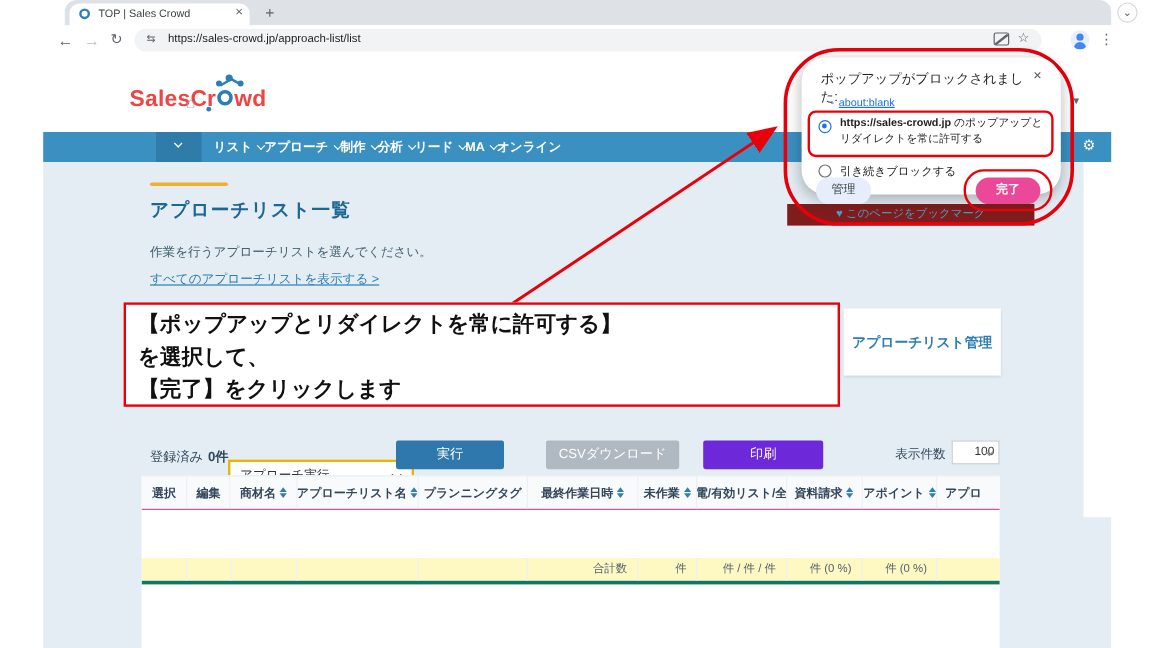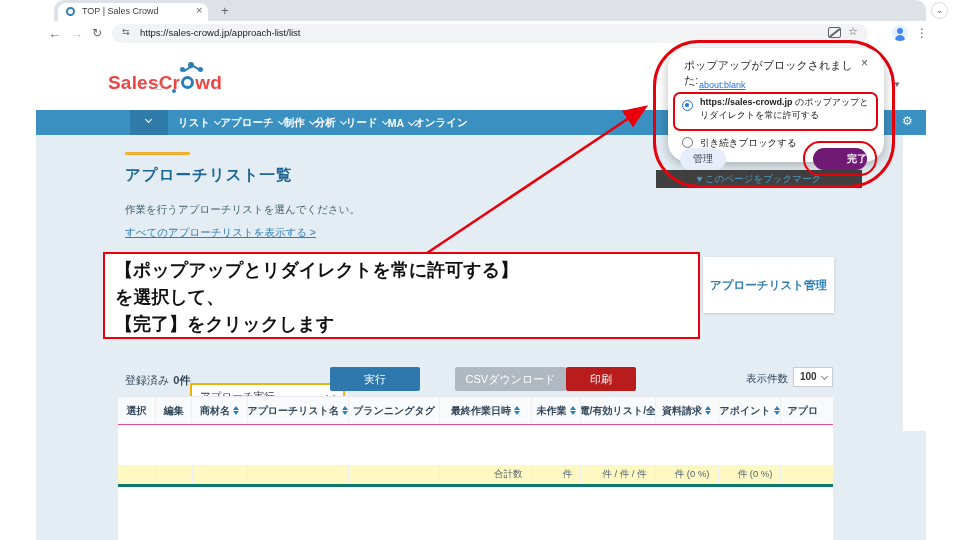--- a/index.html
+++ b/index.html
@@ -51,39 +51,39 @@
   #nav-pencil { left:876px; top:115px; font-size:11px; color:#fff; }
   #nav-gear { left:902px; top:114px; font-size:12px; color:#fff; }
 
   
   #content { left:36px; top:135px; width:890px; height:405px; background:#e3edf3; }
   #right-white { left:903px; top:135px; width:30px; height:296px; background:#fff; }
   #orange-line { left:125px; top:152px; width:65px; height:3px; background:#f2af2d; border-radius:2px; }
   #page-heading { left:125px; top:165px; font-size:15.5px; font-weight:bold; color:#1e6693; letter-spacing:1px; }
   #page-desc { left:125px; top:203px; font-size:10.5px; color:#44606f; }
   #show-all-link { left:125px; top:226px; font-size:10.5px; color:#2e7eb3; text-decoration:underline; }
-  #bookmark-strip { left:656px; top:170px; width:206px; height:18px; background:#404040; text-align:center;
+  #bookmark-strip { left:656px; top:170px; width:206px; height:18px; background:#7f1d1d; text-align:center;
                     font-size:9.5px; color:#4e9cc9; line-height:18px; }
   #manage-card { left:703px; top:257px; width:131px; height:56px; background:#fff; box-shadow:0 1px 3px rgba(0,0,0,.15);
                  display:flex; align-items:center; justify-content:center; font-size:11.5px; font-weight:bold; color:#2e7eb3; }
 
   
   #registered { left:125px; top:373px; font-size:11px; color:#33475b; }
   #registered b { margin-left:4px; }
   #action-select { left:190px; top:367px; width:155px; height:24px; background:#fff; border:2px solid #eab308;
                    font-size:10.5px; color:#333; line-height:22px; padding-left:8px;margin-top:16px; }
   #action-select .dchev { position:absolute; right:9px; top:8px; width:7px; height:7px;
                    border-right:2px solid #333; border-bottom:2px solid #333; transform:rotate(45deg); }
   .btn { top:367px; height:24px; color:#fff; font-size:11px; font-weight:normal; text-align:center; line-height:24px; border-radius:2px; }
   #btn-run { left:330px; width:90px; background:#2e78ad; }
   #btn-csv { left:455px; width:111px; background:#b0b9c1; }
-  #btn-print { left:566px; width:70px; background:#b91c1c; }
+  #btn-print { left:586px; width:100px; background:#6d28d9; }
   #perpage-label { left:746px; top:372px; font-size:10.5px; color:#33475b; }
   #perpage-select { left:793px; top:367px; width:40px; height:20px; background:#fff; border:1px solid #c6cdd4;
-                    font-size:10px; color:#333; line-height:18px; padding-left:6px;font-weight:bold; }
+                    font-size:10px; color:#333; line-height:18px; padding-left:18px; }
   #perpage-select .dchev { position:absolute; right:5px; top:6px; width:5px; height:5px;
                     border-right:1.5px solid #888; border-bottom:1.5px solid #888; transform:rotate(45deg); }
 
   
   #table { left:118px; top:396px; width:715px; height:144px; background:#fff; overflow:hidden; }
   .trow { display:flex; width:740px; }
   #thead { height:29px; background:#f9fafb; border-top:1px solid #e6eaee; border-bottom:1px solid #ec4899; }
   #tsum { height:22px; background:#fef9c3; border-bottom:3px solid #0f766e;margin-top:40px; }
   .tcell { display:flex; align-items:center; justify-content:center; gap:3px; border-right:1px solid #edf0f3;
            font-size:10px; font-weight:bold; color:#33475b; white-space:nowrap; overflow:hidden; }
@@ -103,22 +103,22 @@
   #dlg-link-row { left:24px; top:32px; font-size:9px; color:#1a73e8; }
   #dlg-link-row u { margin-left:4px; }
   .radio { position:absolute; width:11px; height:11px; border-radius:50%; }
   #radio-allow { left:14px; top:52px; border:1.5px solid #1a73e8; }
   #radio-allow i { position:absolute; left:2px; top:2px; width:4px; height:4px; border-radius:50%; background:#1a73e8; }
   #radio-block { left:14px; top:89px; border:1.5px solid #757575; }
   #allow-label { left:32px; top:48px; width:174px; font-size:9px; line-height:12.5px; color:#202124; }
   #block-label { left:32px; top:89px; font-size:9.5px; color:#202124; }
   #btn-manage { left:12px; top:100px; width:46px; height:22px; border-radius:11px; background:#e7edfb;
                 font-size:10px; color:#3c4043; text-align:center; line-height:22px; }
-  #btn-done { left:145px; top:100px; width:54px; height:22px; border-radius:11px; background:#701a75;
-              font-size:10px; font-weight:bold; color:#fff; text-align:right; line-height:22px; }
+  #btn-done { left:145px; top:100px; width:54px; height:22px; border-radius:11px; background:#ec4899;
+              font-size:10px; font-weight:bold; color:#fff; text-align:center; line-height:22px; }
   .redbox { position:absolute; border:2.5px solid #e8000b; }
   #hl-allow { left:5px; top:44px; width:205px; height:39px; border-radius:7px; }
   #hl-done { left:135px; top:93px; width:74px; height:35px; border-radius:17px; }
   #dlg-oval { left:653px; top:40px; width:242px; height:148px; border:3px solid #e8000b; border-radius:46px; z-index:32; }
 
   
   #ann-box { left:103px; top:252px; width:597px; height:87px; background:#fff; border:2px solid #e8000b;
              z-index:31; padding:3px 10px; }
   #ann-box div { font-size:18px; font-weight:bold; color:#111; line-height:27px; white-space:nowrap; }
   #arrow-svg { left:0; top:0; z-index:30; pointer-events:none; }

